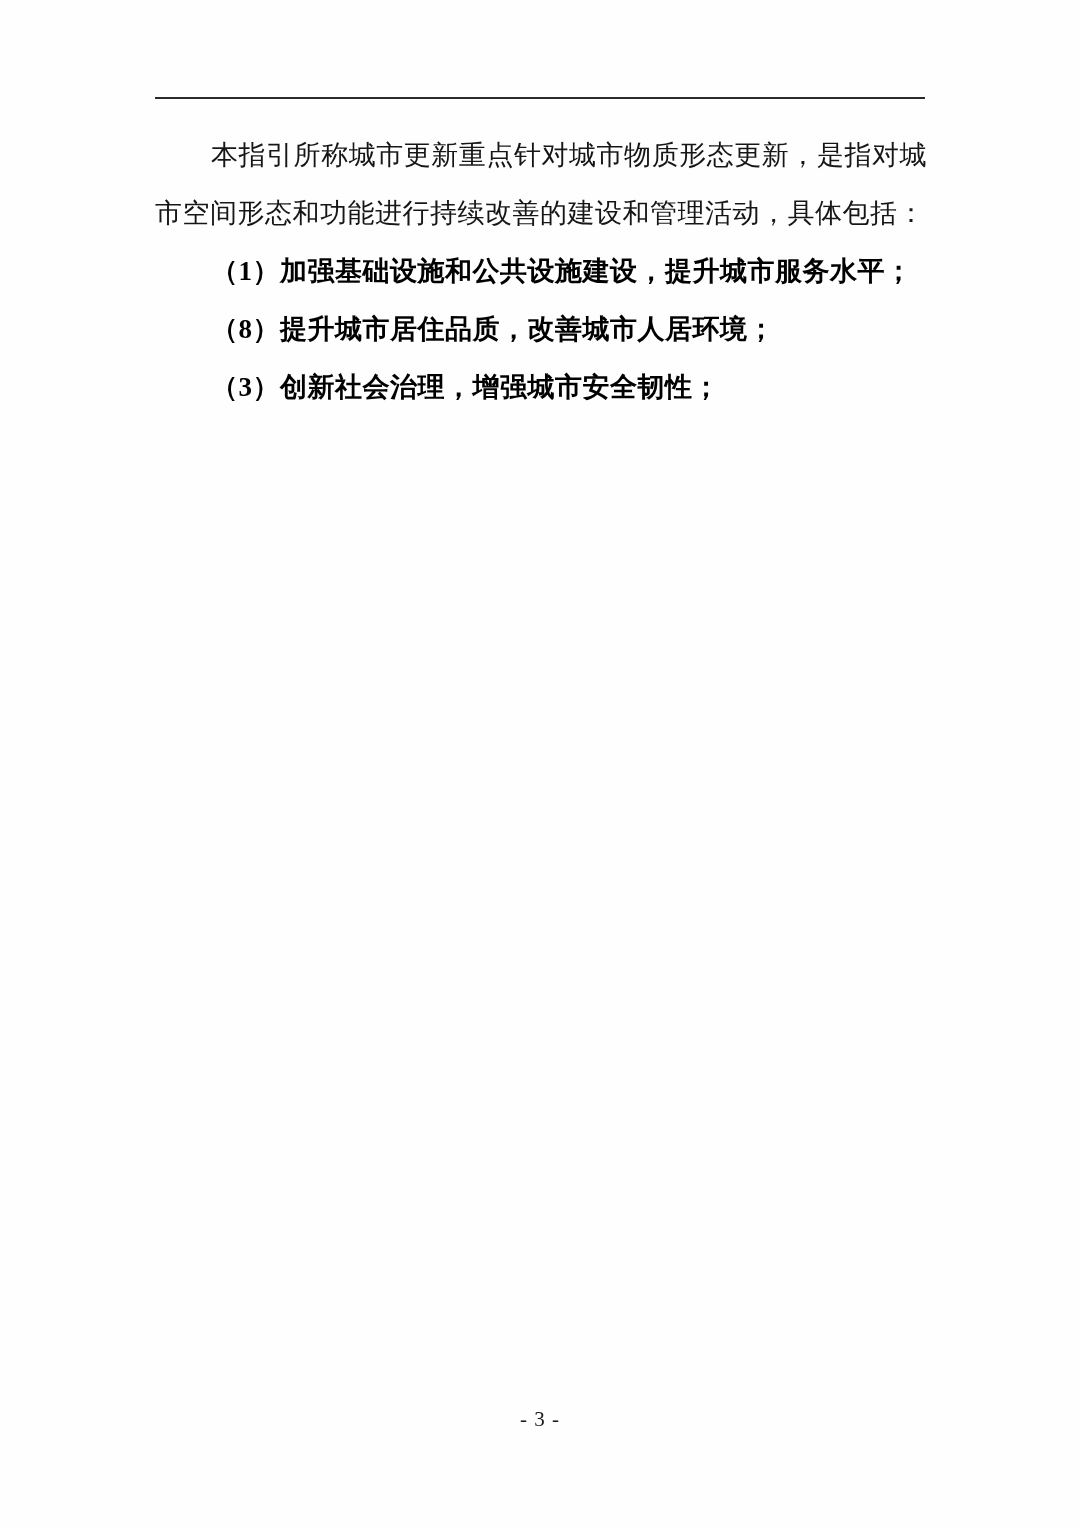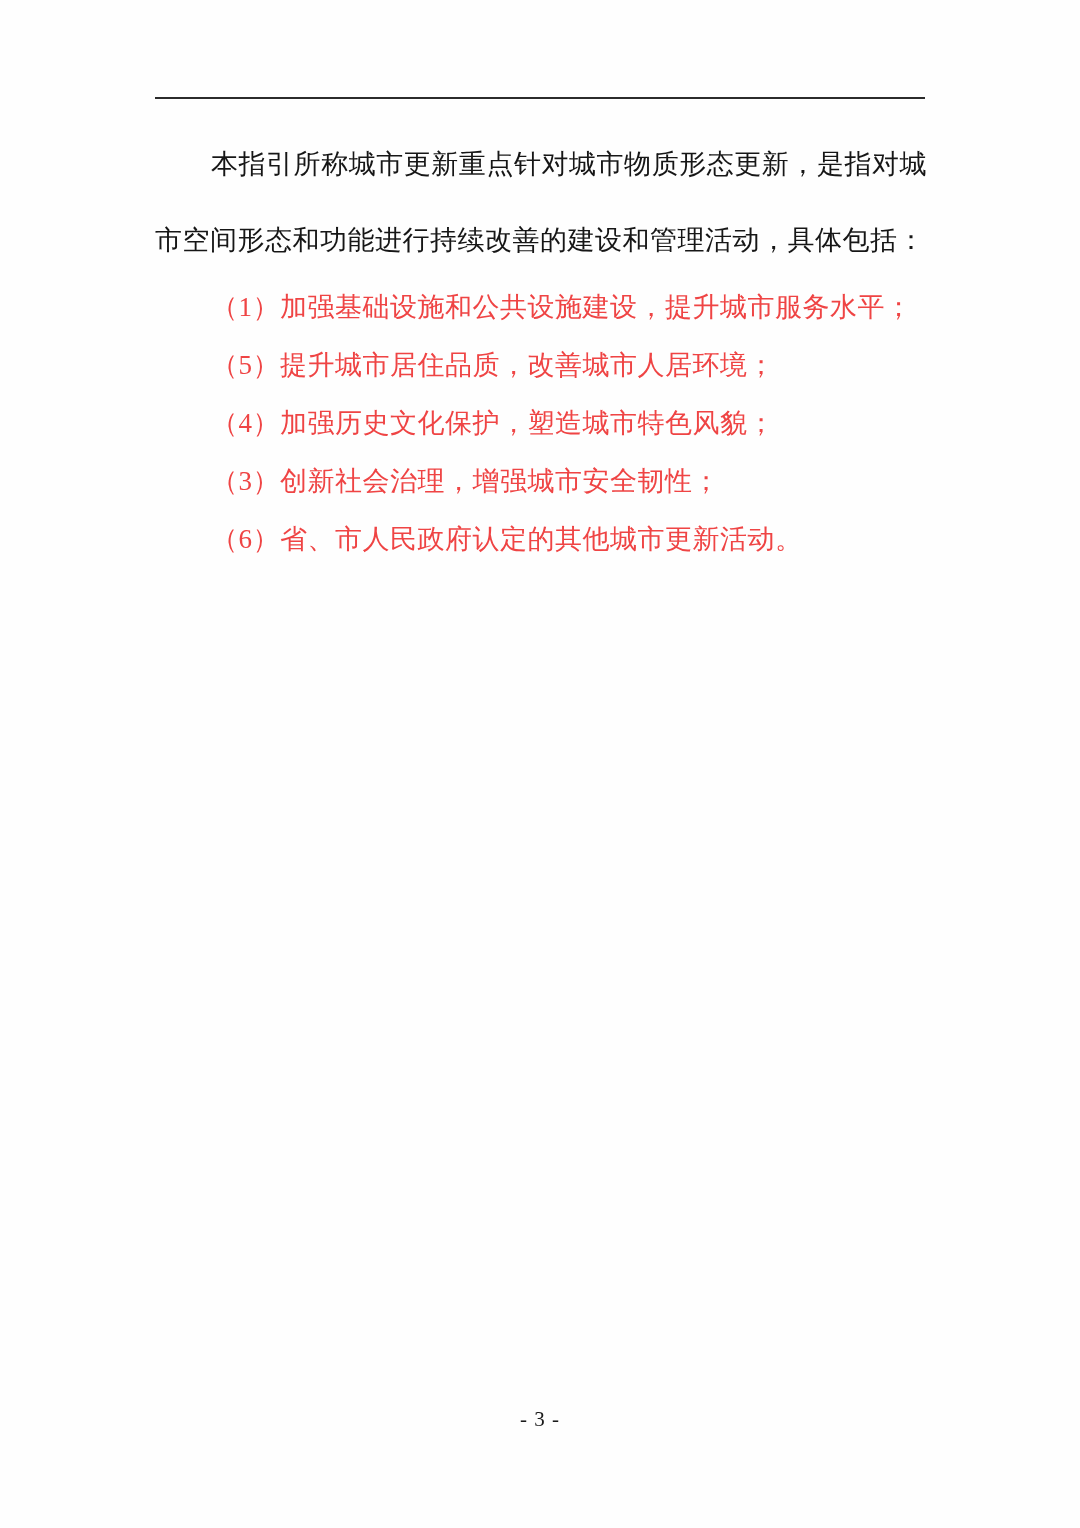--- a/index.html
+++ b/index.html
@@ -29,38 +29,39 @@
     border-top: 2px solid #2b2b2b;
   }
   .content {
     position: absolute;
     top: 126px;
     left: 155px;
     width: 772px;
   }
   .para {
     font-size: 27px;
-    line-height: 76px;
+    line-height: 58px;
     letter-spacing: 0.5px;
     text-align: justify;
     text-justify: inter-ideograph;
     margin: 0 0 0 0;
     color: #161616;
   }
   .para.indent {
     text-indent: 56px;
   }
   .list-item {
     font-size: 27px;
     line-height: 58px;
     letter-spacing: 0.5px;
     margin: 0;
     padding-left: 56px;
-    color: #ef4444;
+    color: #000000;
     white-space: nowrap;
+    font-weight: bold;
   }
   .footer {
     position: absolute;
     bottom: 96px;
     left: 0;
     width: 100%;
     text-align: center;
     font-size: 21px;
     color: #1a1a1a;
     letter-spacing: 1px;
@@ -73,25 +74,23 @@
 
   <div class="header-rule"></div>
 
   <div class="content">
 
     <p class="para indent">本指引所称城市更新重点针对城市物质形态更新，是指对城市空间形态和功能进行持续改善的建设和管理活动，具体包括：</p>
 
     <p class="list-item">（1）加强基础设施和公共设施建设，提升城市服务水平；</p>
 
 
-    <p class="list-item">（5）提升城市居住品质，改善城市人居环境；</p>
+    <p class="list-item">（8）提升城市居住品质，改善城市人居环境；</p>
 
-    <p class="list-item">（4）加强历史文化保护，塑造城市特色风貌；</p>
 
     <p class="list-item">（3）创新社会治理，增强城市安全韧性；</p>
 
-    <p class="list-item">（6）省、市人民政府认定的其他城市更新活动。</p>
 
   </div>
 
   <div class="footer">- 3 -</div>
 
 </div>
 
 </body></html>

